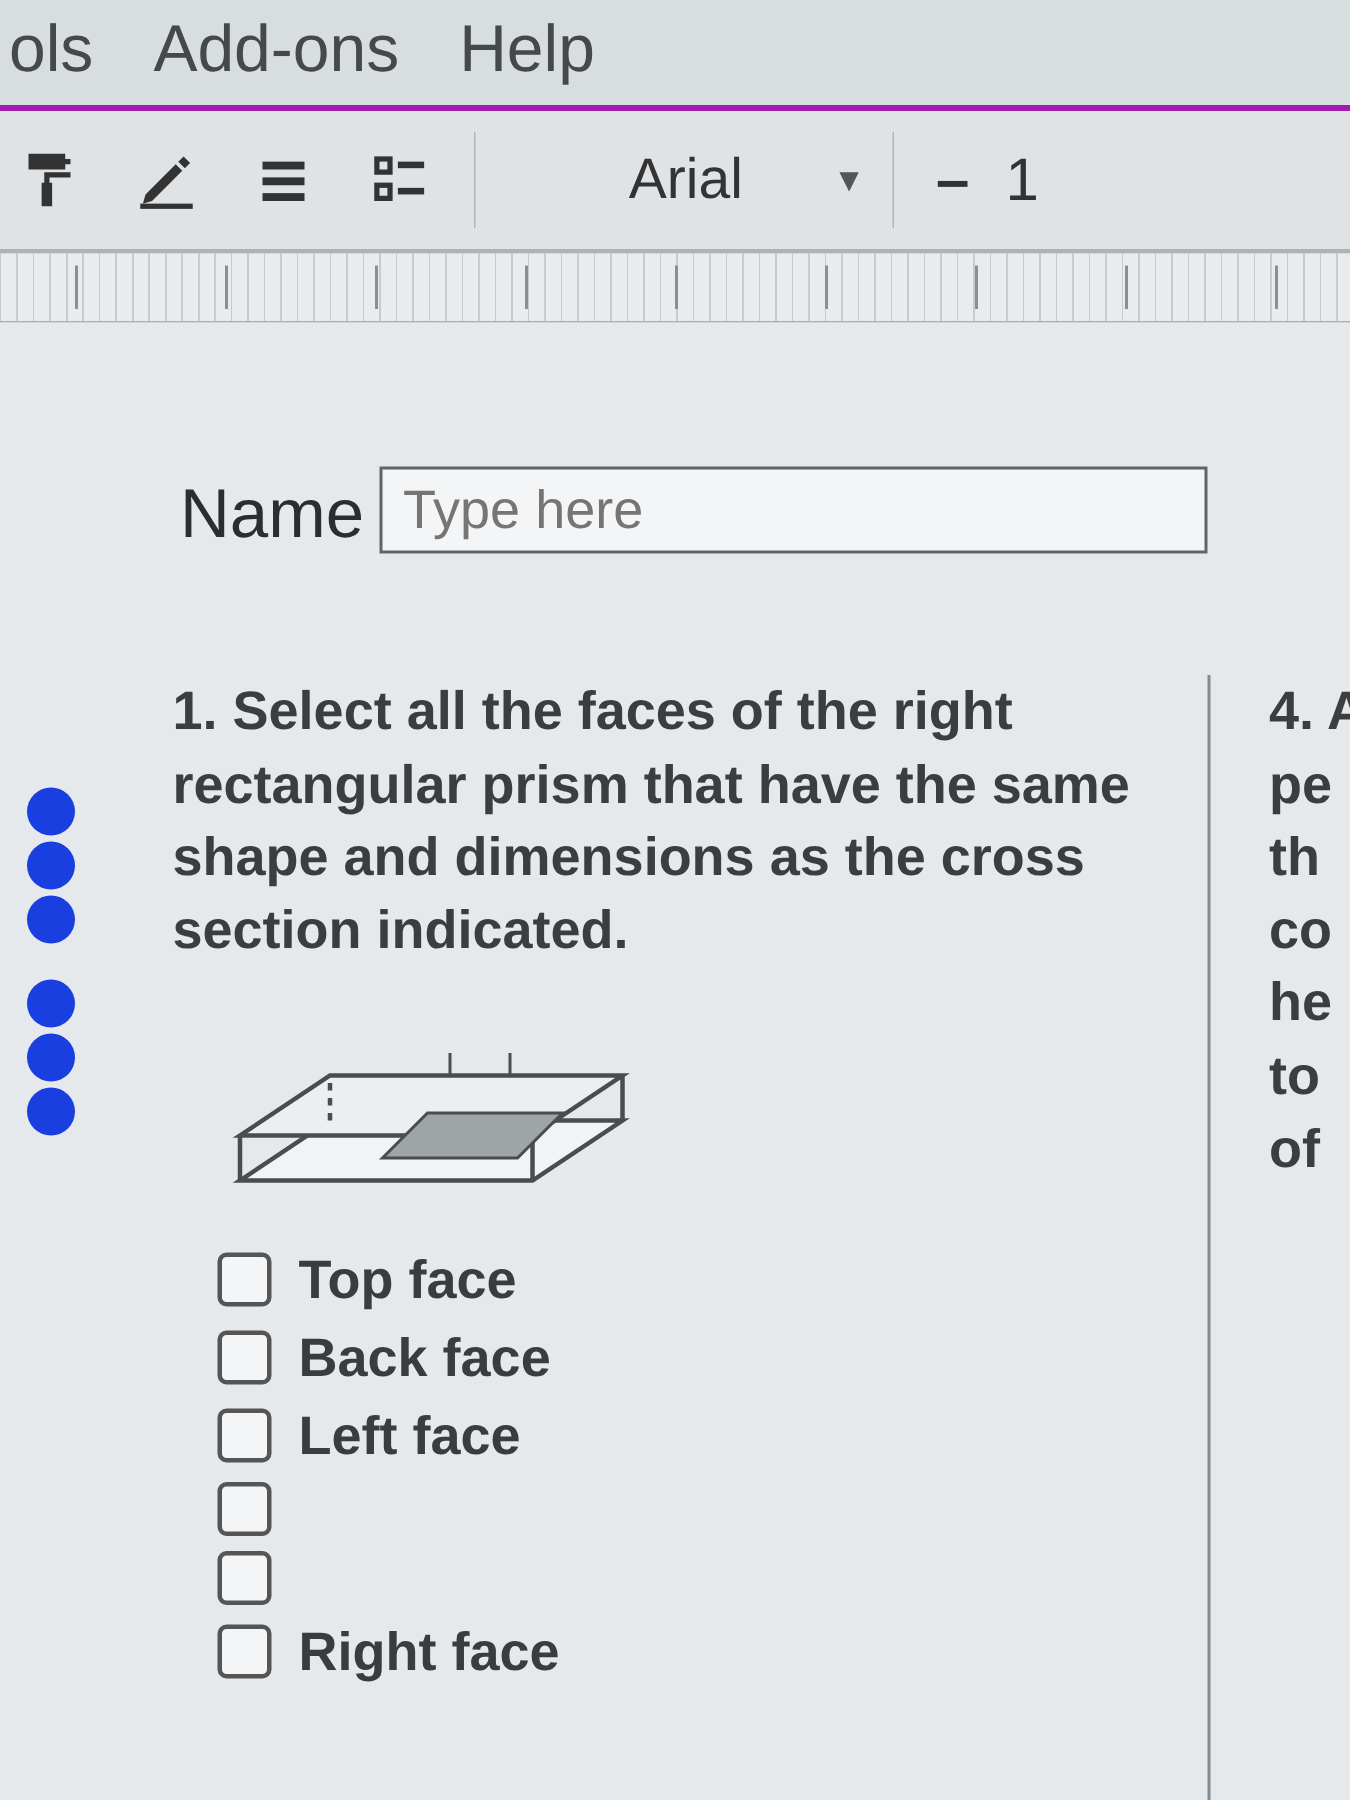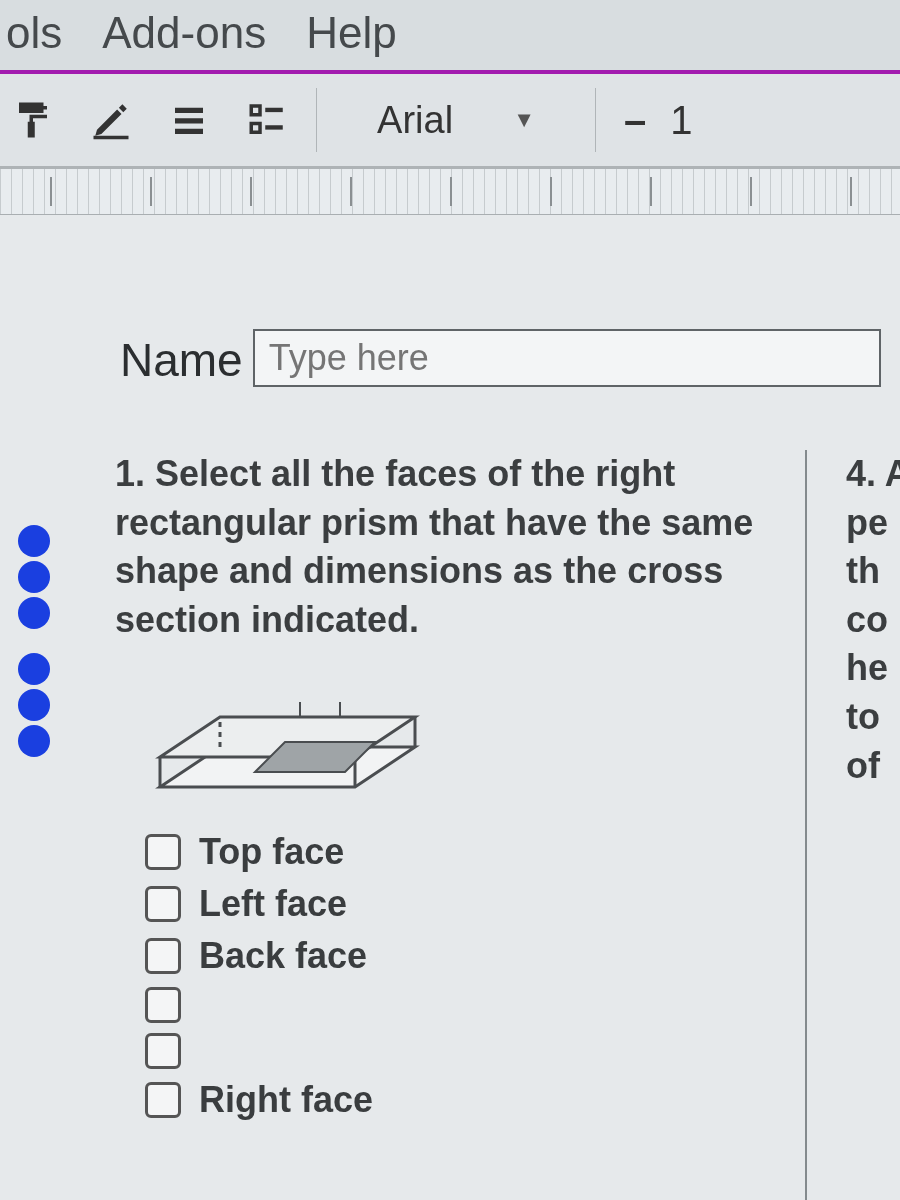--- a/index.html
+++ b/index.html
@@ -45,21 +45,21 @@
     color: #333;
   }
   .tbtn svg { width: 42px; height: 42px; }
   .font-select {
     display: flex;
     align-items: center;
     padding: 6px 18px;
     font-size: 38px;
     color: #333;
     min-width: 280px;
-    justify-content: center;
+    justify-content: flex-end;
     border-left: 1.5px solid #b0b5b8;
     border-right: 1.5px solid #b0b5b8;
     height: 64px;
   }
   .font-select .caret {
     font-size: 22px;
     color: #555;
     margin-left: 60px;
   }
   .size-group {
@@ -121,29 +121,28 @@
     top: 96px;
     display: flex;
     align-items: flex-end;
     gap: 10px;
   }
   .name-label {
     font-size: 46px;
     color: #2b2e30;
   }
   .name-input {
-    width: 628px;
+    width: 552px;
     height: 58px;
     border: 2px solid #5f6467;
     background: #f3f5f6;
     font-size: 36px;
     color: #4d7c0f;
     padding: 4px 14px;
     font-family: Arial, sans-serif;
-    margin-top: 18px;
   }
   .q1 {
     position: absolute;
     left: 115px;
     top: 235px;
     width: 640px;
   }
   .q1-text {
     font-size: 36px;
     line-height: 1.35;
@@ -292,25 +291,25 @@
       <line x1="195" y1="45" x2="195" y2="30" stroke="#4a4d50" stroke-width="2"></line>
     </svg>
 
     <div class="options">
       <div class="opt">
         <div class="cb"></div>
         <span class="opt-label">Top face</span>
       </div>
       <div class="opt">
         <div class="cb"></div>
+        <span class="opt-label">Back face</span>
+      </div>
+      <div class="opt">
+        <div class="cb"></div>
         <span class="opt-label">Left face</span>
-      </div>
-      <div class="opt">
-        <div class="cb"></div>
-        <span class="opt-label">Back face</span>
       </div>
       <div class="opt">
         <div class="cb"></div>
       </div>
       <div class="opt">
         <div class="cb"></div>
       </div>
       <div class="opt">
         <div class="cb"></div>
         <span class="opt-label">Right face</span>

